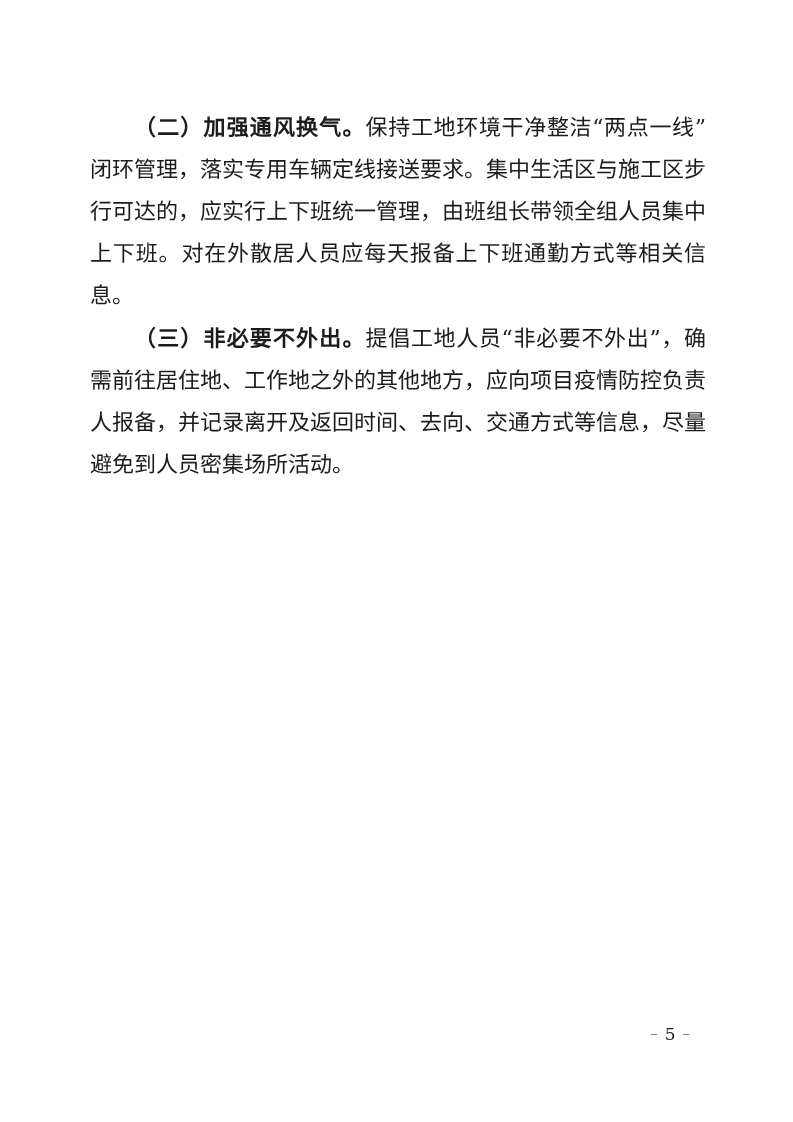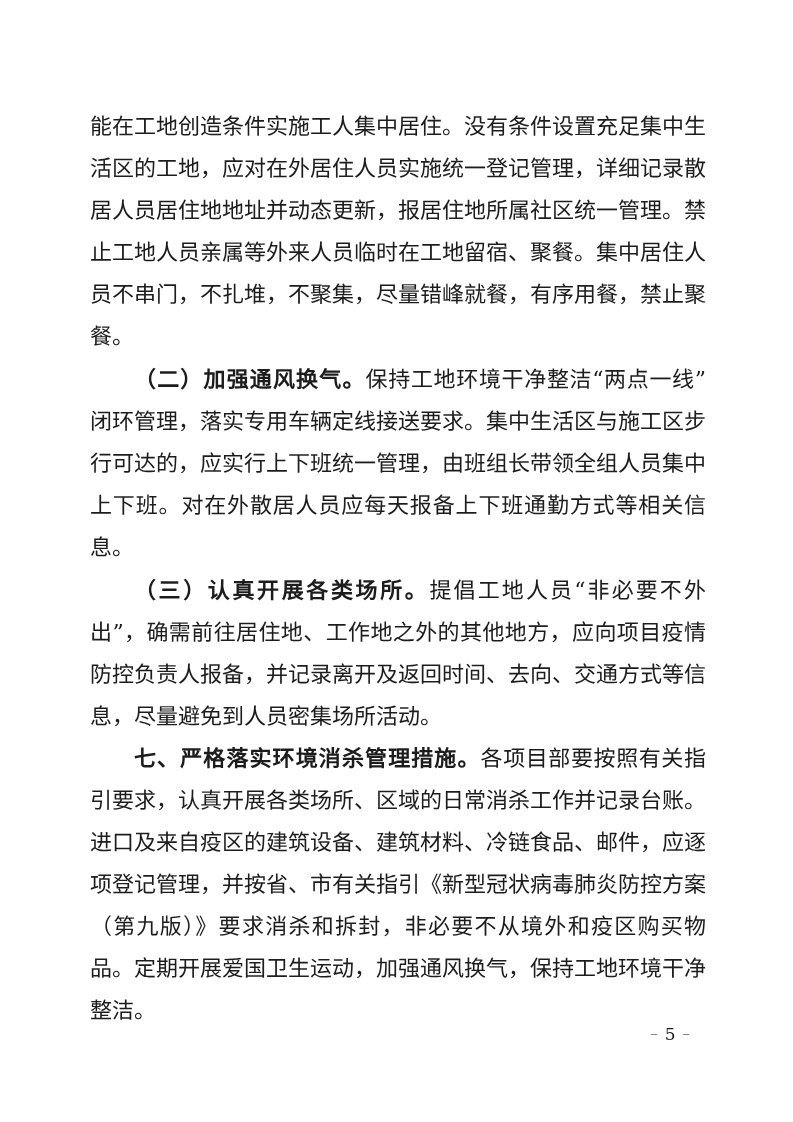--- a/index.html
+++ b/index.html
@@ -60,25 +60,23 @@
     font-size: 15px;
   }
 </style>
 </head>
 <body>
 
 <div class="page">
 
   <div class="content">
 
-    <p class="para"><span>能在工地创造条件实施工人集中居住。没有条件设置充足集中生活区的工地，应对在外居住人员实施统一登记管理，详细记录散居人员居住地地址并动态更新，报居住地所属社区统一管理。禁止工地人员亲属等外来人员临时在工地留宿、聚餐。集中居住人员不串门，不扎堆，不聚集，尽量错峰就餐，有序用餐，禁止聚餐。</span></p>
 
     <p class="para indent"><span class="lead kai">（二）加强通风换气。</span><span>保持工地环境干净整洁“两点一线”闭环管理，落实专用车辆定线接送要求。集中生活区与施工区步行可达的，应实行上下班统一管理，由班组长带领全组人员集中上下班。对在外散居人员应每天报备上下班通勤方式等相关信息。</span></p>
 
-    <p class="para indent"><span class="lead kai">（三）认真开展各类场所。</span><span>提倡工地人员“非必要不外出”，确需前往居住地、工作地之外的其他地方，应向项目疫情防控负责人报备，并记录离开及返回时间、去向、交通方式等信息，尽量避免到人员密集场所活动。</span></p>
+    <p class="para indent"><span class="lead kai">（三）非必要不外出。</span><span>提倡工地人员“非必要不外出”，确需前往居住地、工作地之外的其他地方，应向项目疫情防控负责人报备，并记录离开及返回时间、去向、交通方式等信息，尽量避免到人员密集场所活动。</span></p>
 
-    <p class="para indent"><span class="lead hei">七、严格落实环境消杀管理措施。</span><span>各项目部要按照有关指引要求，认真开展各类场所、区域的日常消杀工作并记录台账。进口及来自疫区的建筑设备、建筑材料、冷链食品、邮件，应逐项登记管理，并按省、市有关指引《新型冠状病毒肺炎防控方案（第九版）》要求消杀和拆封，非必要不从境外和疫区购买物品。定期开展爱国卫生运动，加强通风换气，保持工地环境干净整洁。</span></p>
 
   </div>
 
   <div class="footer"><span class="dash">–</span><span class="num">5</span><span class="dash">–</span></div>
 
 </div>
 
 </body></html>

